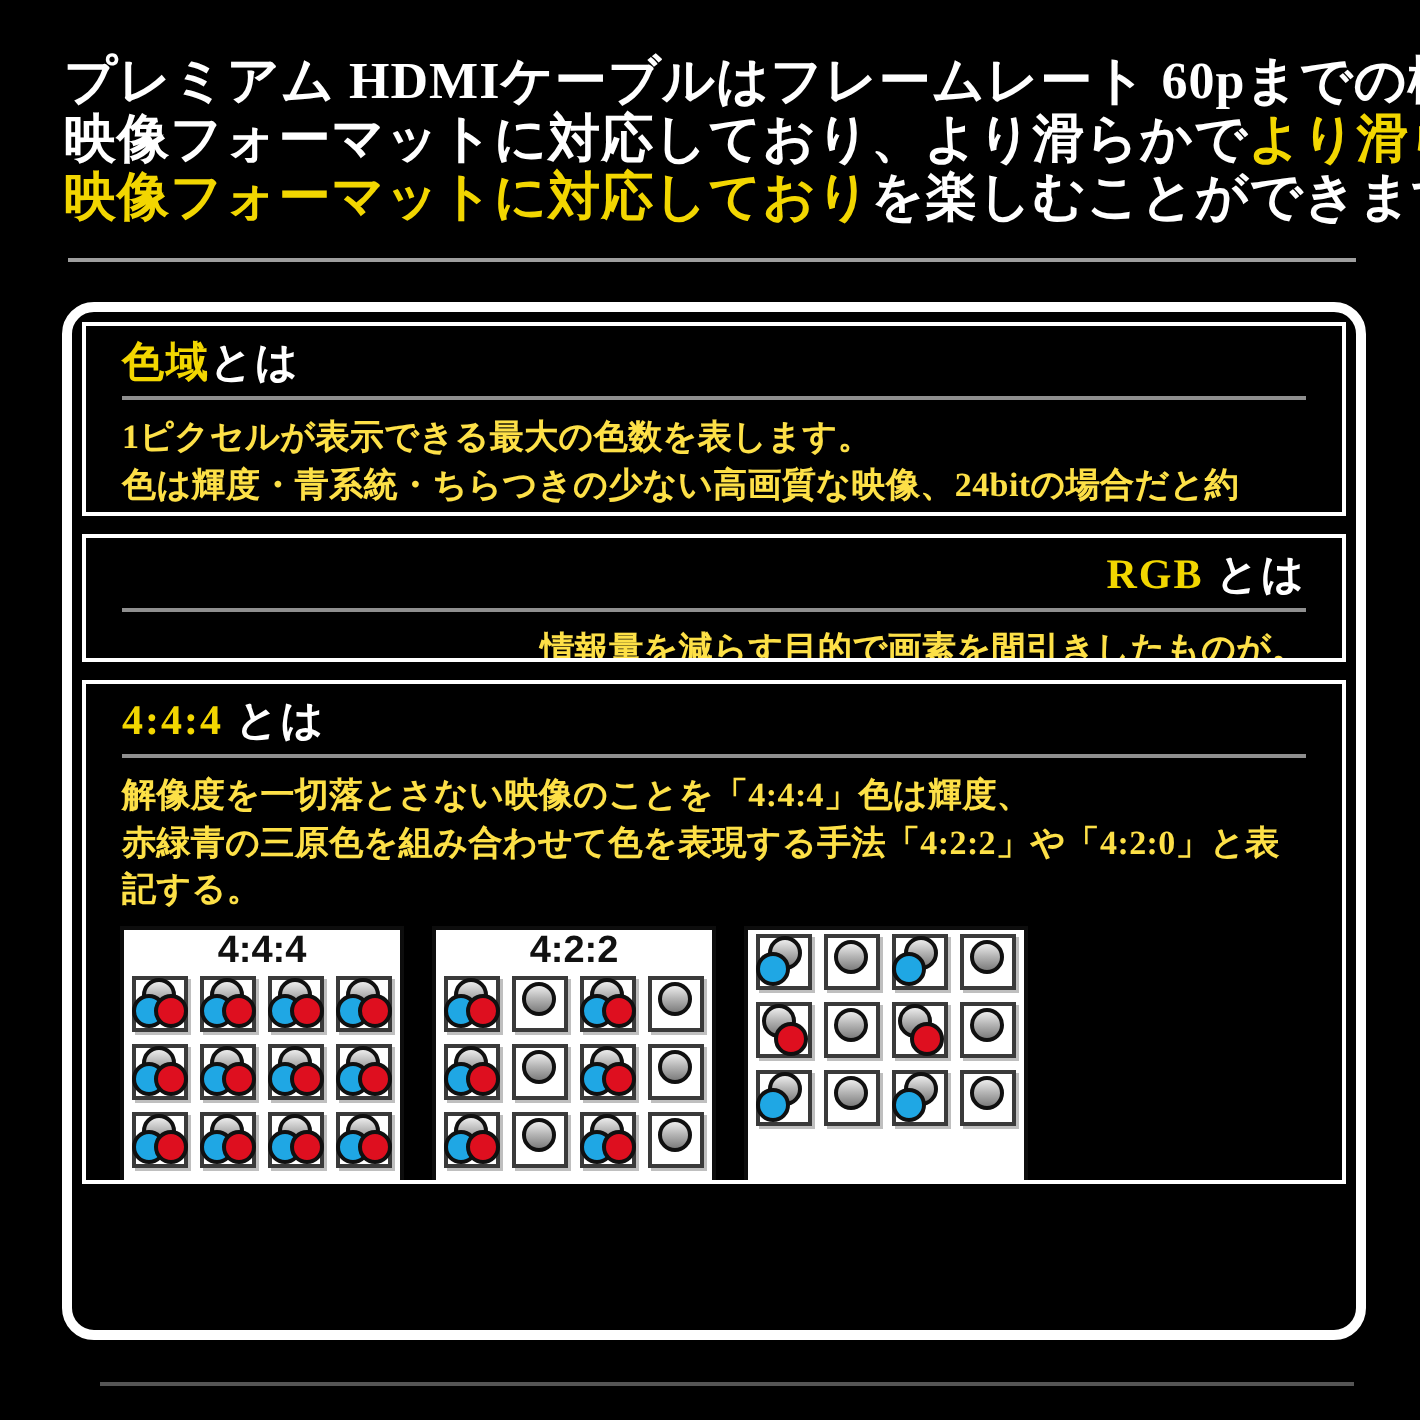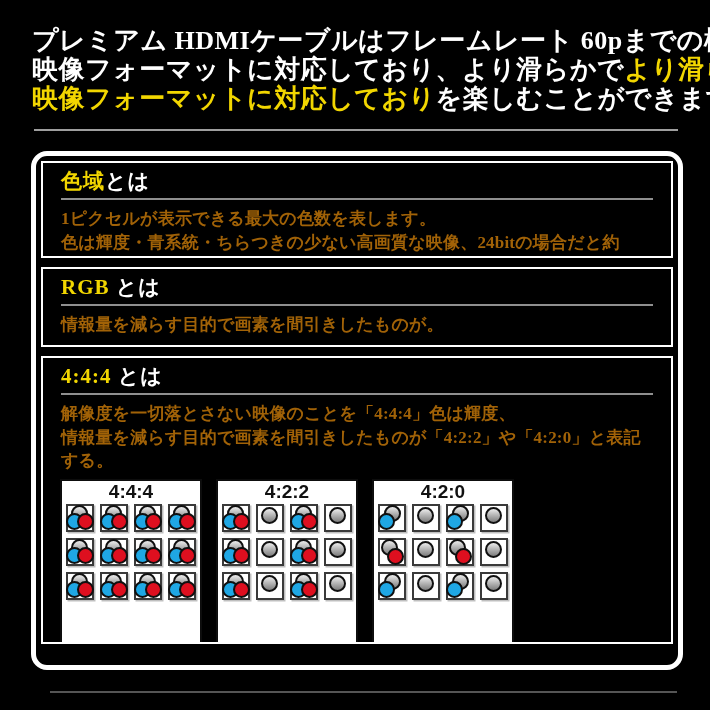--- a/index.html
+++ b/index.html
@@ -22,29 +22,29 @@
   
   .outer-box{
     position:absolute;left:31px;top:151px;width:652px;height:519px;
     box-sizing:border-box;border:5px solid #fff;border-radius:16px;
     padding:5px;display:flex;flex-direction:column;gap:9px;background:#000;
   }
   .section{
     box-sizing:border-box;border:2px solid #fff;background:#000;overflow:hidden;
   }
   .section:nth-child(1){height:97px;}
-  .section:nth-child(2){height:80px;}
-  .section:nth-child(3){height:288px;}
+  .section:nth-child(2){height:64px;text-align:right;}
+  .section:nth-child(3){height:252px;}
   .section-heading{
     margin:8px 18px 0 18px;font-size:21px;line-height:21px;font-weight:bold;letter-spacing:1px;
     color:#fff;
   }
   .section-divider{margin:6px 18px 7px 18px;height:2px;background:#8f8f8f;}
   .section-body{
-    margin:0 18px;color:#a16207;font-size:17px;line-height:23.5px;font-weight:bold;letter-spacing:0.2px;
+    margin:0 18px;color:#fde047;font-size:17px;line-height:23.5px;font-weight:bold;letter-spacing:0.2px;
   }
   
   .panels{margin:6px 0 0 17px;display:flex;gap:14px;}
   .panel{
     width:142px;height:166px;box-sizing:border-box;background:#fff;border:2px solid #0d0d0d;
   }
   .panel-title{
     font-family:"Liberation Sans","DejaVu Sans",sans-serif;font-weight:bold;
     font-size:19px;line-height:20px;color:#111;text-align:center;margin-top:1px;
   }
@@ -95,21 +95,21 @@
         <div class="section-divider"></div>
         <div class="section-body">
           <div class="body-line">情報量を減らす目的で画素を間引きしたものが。</div>
         </div>
       </section>
       <section class="section">
         <div class="section-heading"><span class="seg-y">4:4:4 </span><span class="seg-w">とは</span></div>
         <div class="section-divider"></div>
         <div class="section-body">
           <div class="body-line">解像度を一切落とさない映像のことを「4:4:4」色は輝度、</div>
-          <div class="body-line">情報量を減らす目的で画素を間引きしたものが「4:2:2」や「4:2:0」と表記する。</div>
+          <div class="body-line">赤緑青の三原色を組み合わせて色を表現する手法「4:2:2」や「4:2:0」と表記する。</div>
         </div>
         <div class="panels">
           <div class="panel">
             <div class="panel-title">4:4:4</div>
             <div class="grid">
               <div class="cell cell-gbr">
                 <div class="c c-gray"></div>
                 <div class="c c-blue"></div>
                 <div class="c c-red"></div>
               </div>
@@ -217,21 +217,20 @@
                 <div class="c c-gray"></div>
                 <div class="c c-blue"></div>
                 <div class="c c-red"></div>
               </div>
               <div class="cell cell-g">
                 <div class="c c-gray"></div>
               </div>
             </div>
           </div>
           <div class="panel">
-            <div class="panel-title">4:2:0</div>
             <div class="grid">
               <div class="cell cell-gb">
                 <div class="c c-gray"></div>
                 <div class="c c-blue"></div>
               </div>
               <div class="cell cell-g">
                 <div class="c c-gray"></div>
               </div>
               <div class="cell cell-gb">
                 <div class="c c-gray"></div>

